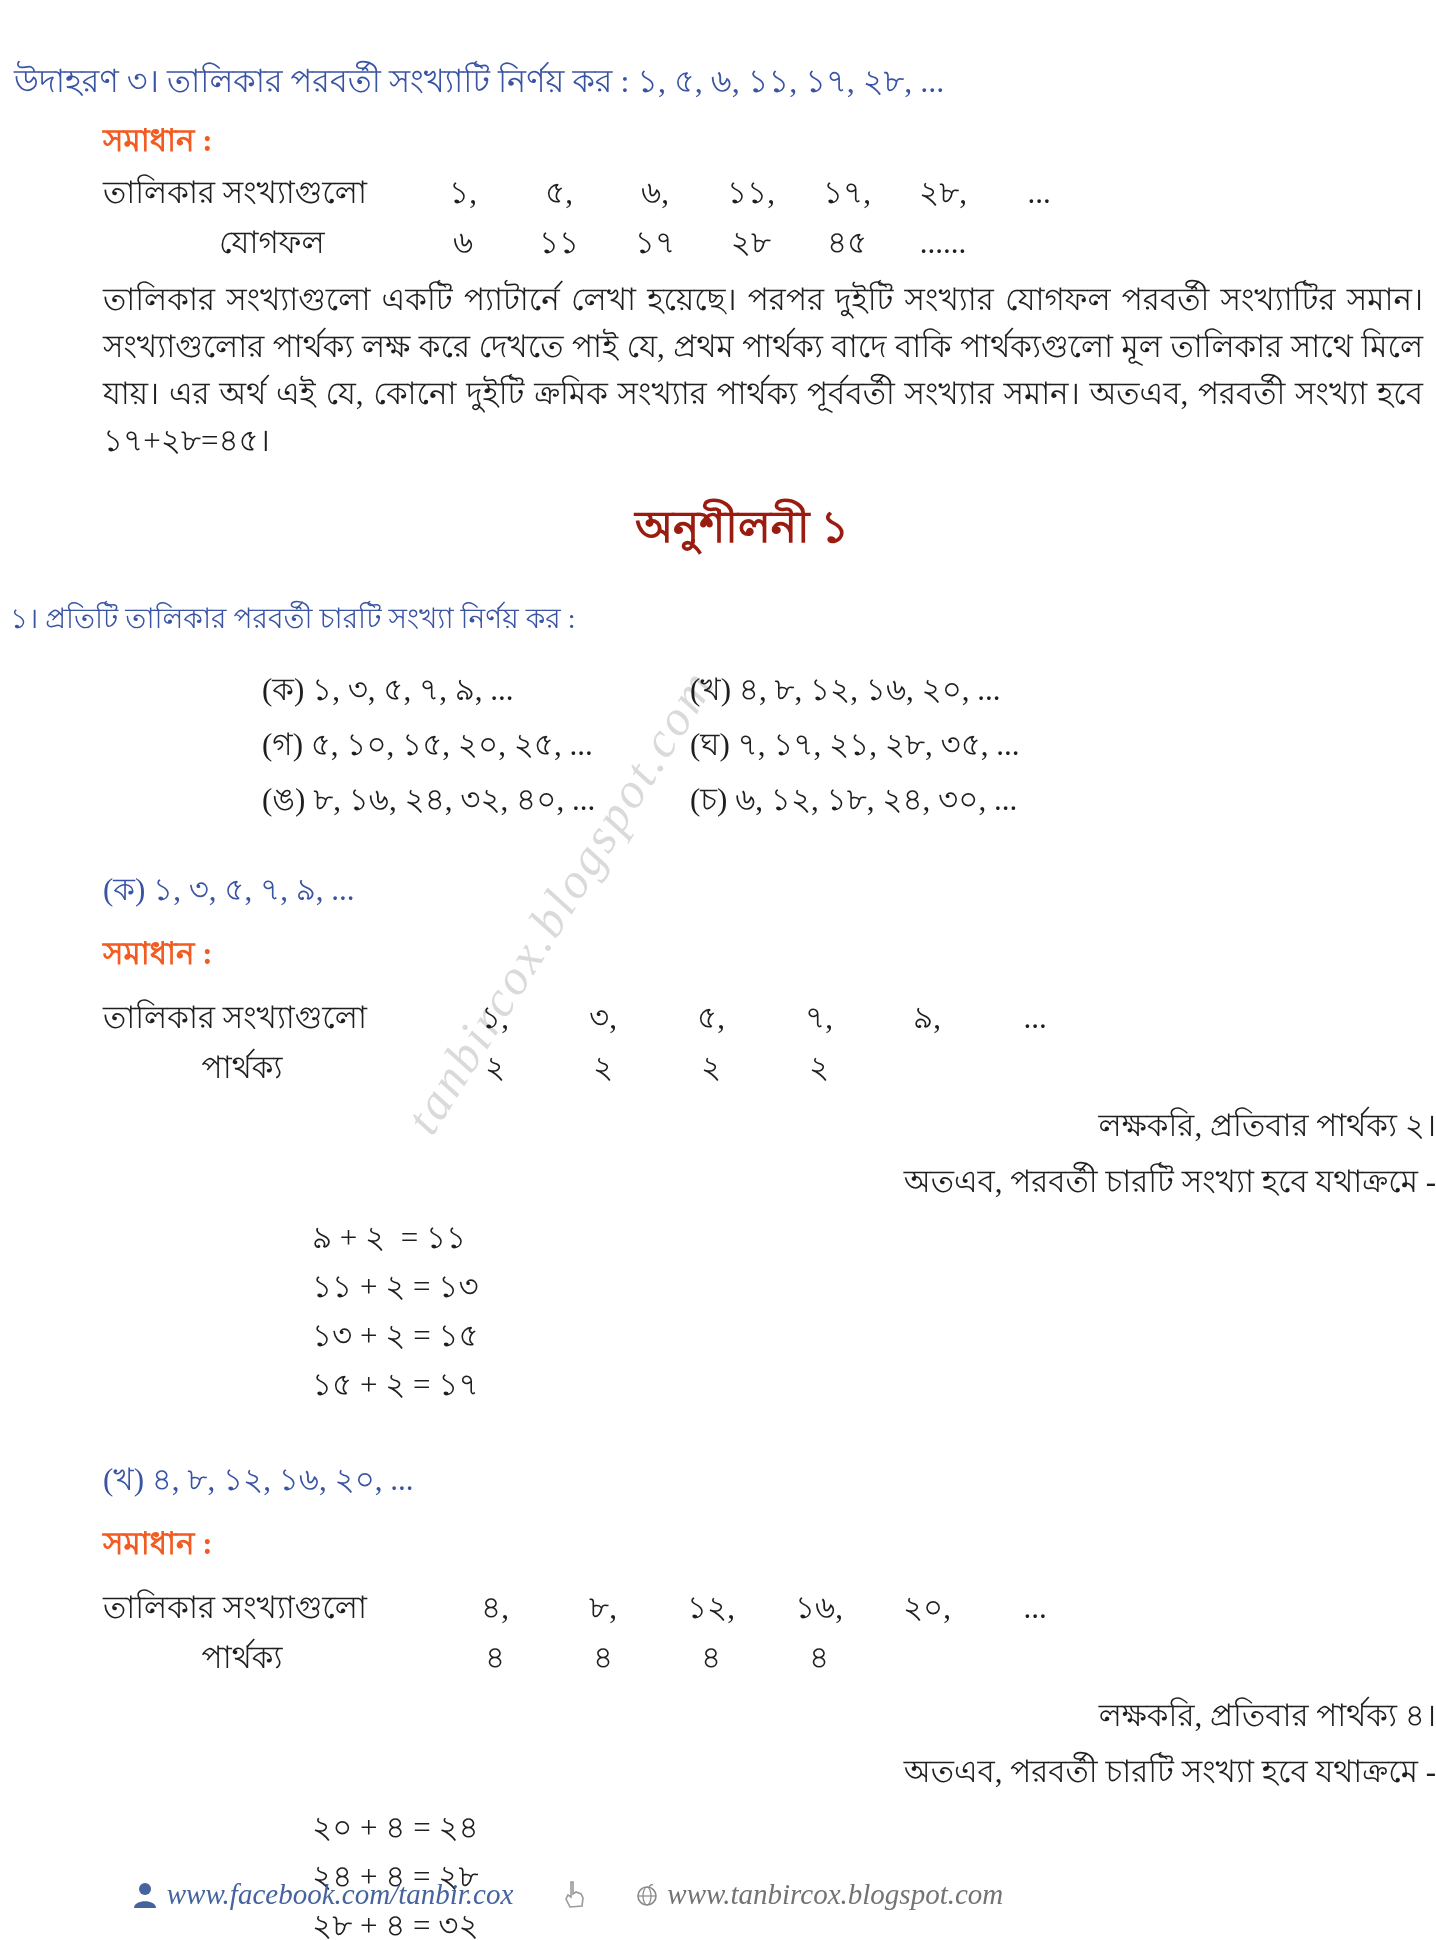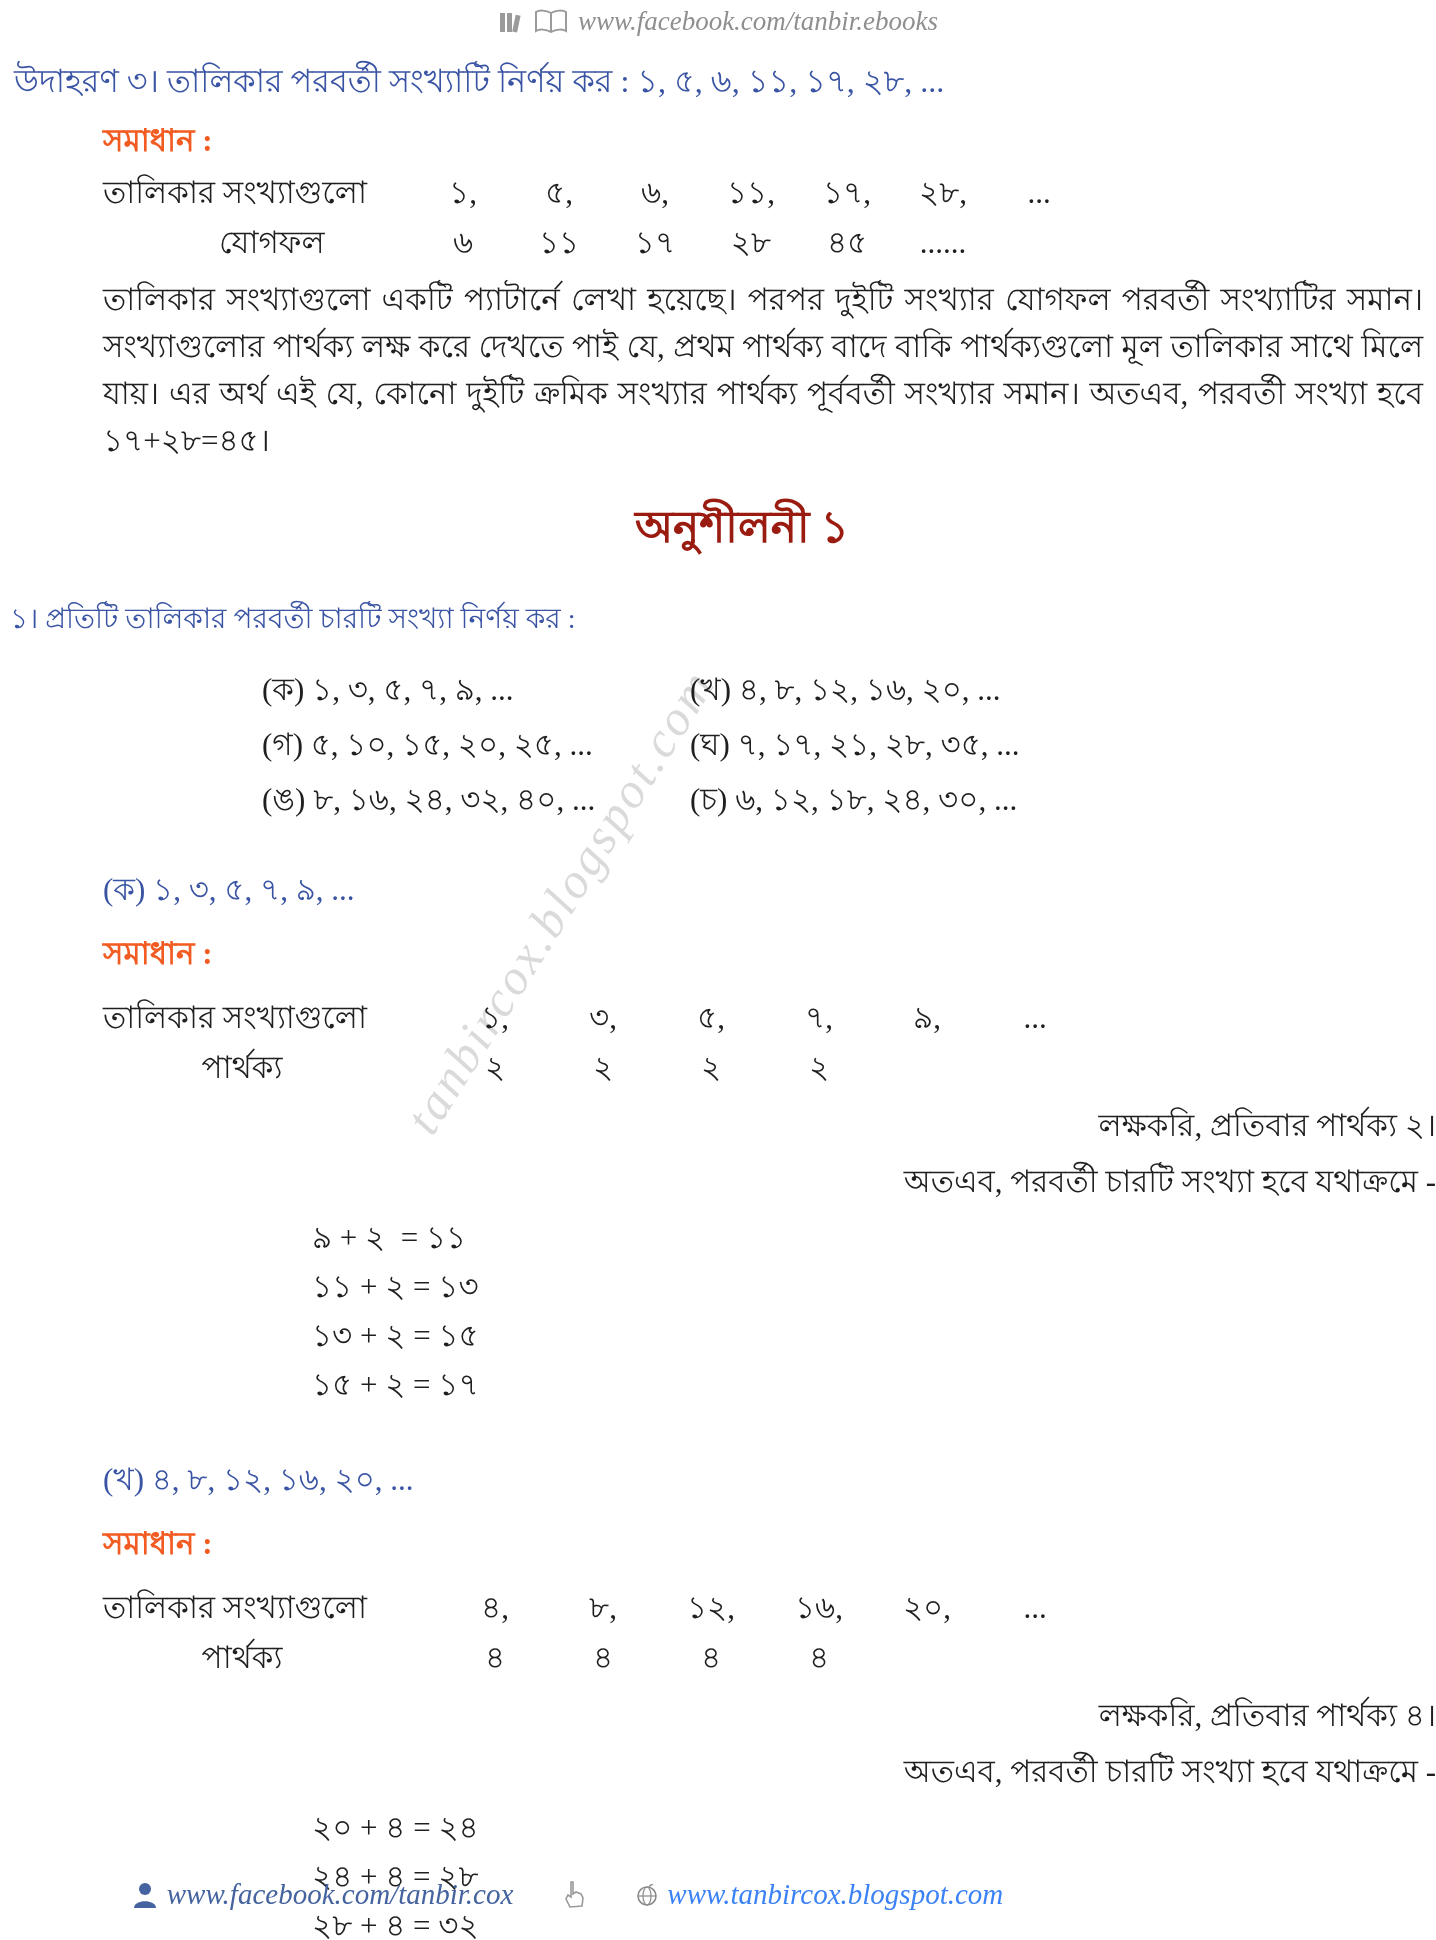--- a/index.html
+++ b/index.html
@@ -59,48 +59,33 @@
     transform:rotate(-58deg);
   }
   
   .ftr{
     position:absolute;top:1878px;left:0;width:100%;z-index:2;
     display:flex;justify-content:center;align-items:center;gap:26px;
     padding-right:300px;box-sizing:border-box;
     font-style:italic;font-size:29px;
   }
   .ftr .fb{color:#44639f;display:flex;align-items:center;gap:10px;}
-  .ftr .blog{color:#3b82f6;display:flex;align-items:center;gap:8px;}
+  .ftr .blog{color:#737373;display:flex;align-items:center;gap:8px;}
   .ftr svg{display:block;}
   .hand{margin:0 22px;}
 </style>
 </head>
 <body>
 
 <div class="page">
 
   <div class="wm">tanbircox.blogspot.com</div>
 
   <div class="content">
 
-    <div class="hdr">
-      <span>
-        <svg width="26" height="26" viewBox="0 0 26 26">
-          <rect x="2" y="4" width="5" height="19" fill="#9a9a9a"></rect>
-          <rect x="9" y="4" width="5" height="19" fill="#9a9a9a"></rect>
-          <rect x="16" y="6" width="5" height="17" fill="#9a9a9a" transform="rotate(12 18 14)"></rect>
-        </svg>
-      </span>
-      <span>
-        <svg width="34" height="26" viewBox="0 0 34 26">
-          <path d="M17 4 C12 1 5 1 2 3 L2 22 C5 20 12 20 17 23 C22 20 29 20 32 22 L32 3 C29 1 22 1 17 4 Z M17 4 L17 23" fill="none" stroke="#9a9a9a" stroke-width="2"></path>
-        </svg>
-      </span>
-      <span>www.facebook.com/tanbir.ebooks</span>
-    </div>
 
     <div class="title-line blue">উদাহরণ ৩। তালিকার পরবর্তী সংখ্যাটি নির্ণয় কর : ১, ৫, ৬, ১১, ১৭, ২৮, ...</div>
     <div class="sol-label orange">সমাধান :</div>
 
     <div class="numrow">
       <span class="nr-label">তালিকার সংখ্যাগুলো</span>
       <span class="nr-cell">১,</span>
       <span class="nr-cell">৫,</span>
       <span class="nr-cell">৬,</span>
       <span class="nr-cell">১১,</span>

